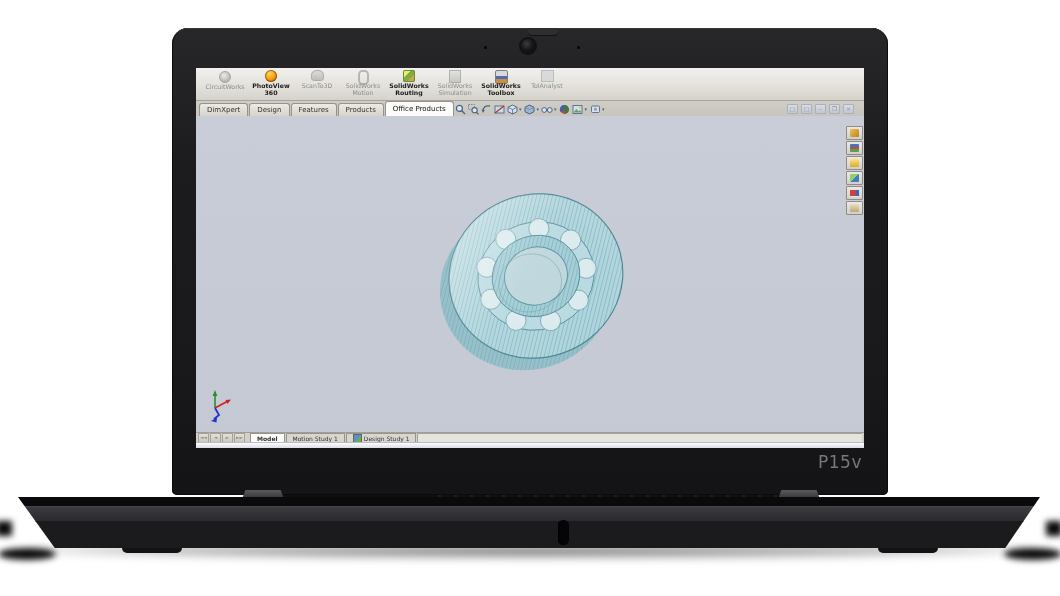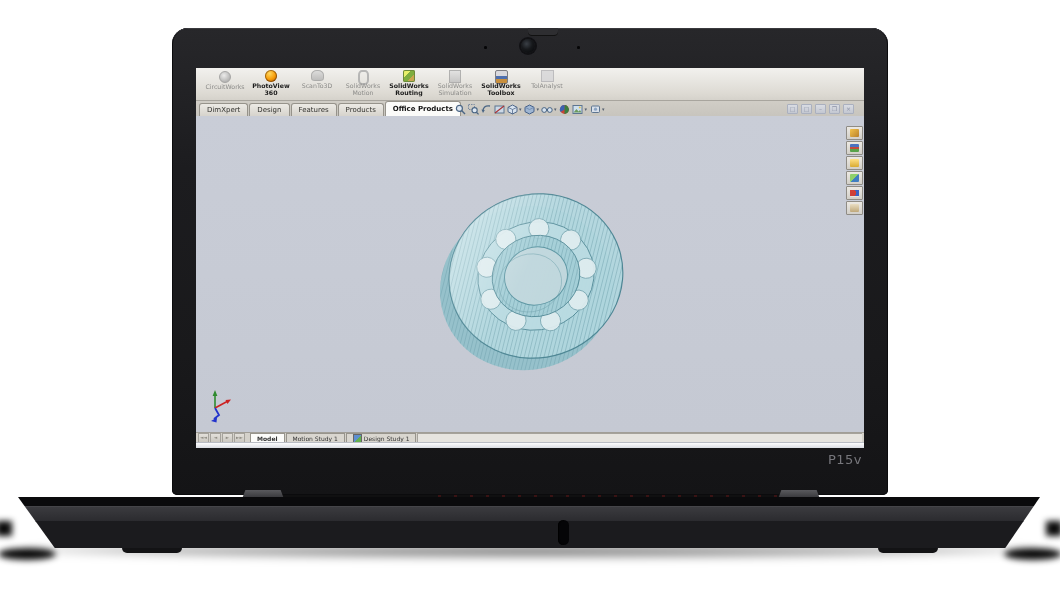--- a/index.html
+++ b/index.html
@@ -19,21 +19,21 @@
     background:#2e2e31;border-radius:0 0 4px 4px;box-shadow:inset 0 -1px 0 #111;
   }
   .webcam{
     position:absolute;left:349px;top:11px;width:14px;height:14px;border-radius:50%;
     background:radial-gradient(circle at 40% 35%,#3a3f46 0%,#17191c 45%,#050507 100%);
     box-shadow:0 0 0 2px #111114, 0 0 0 3px #26262a;
   }
   .mic-dot{position:absolute;top:18px;width:3px;height:3px;border-radius:50%;background:#060608;box-shadow:inset 0 0 1px #000;}
   .mic-left{left:312px;} .mic-right{left:405px;}
   .model-label{
-    position:absolute;right:26px;top:424px;color:#77777c;font-size:13px;letter-spacing:.5px;
+    position:absolute;right:26px;top:424px;color:#77777c;font-size:17px;letter-spacing:.5px;
   }
   .hinge{
     position:absolute;top:462px;width:42px;height:9px;
     background:linear-gradient(180deg,#5a5a5e,#333336);
     clip-path:polygon(8% 0,92% 0,100% 100%,0 100%);
   }
   .hinge-left{left:70px;} .hinge-right{left:606px;}
   .kb-sliver{
     position:absolute;left:250px;top:492px;width:560px;height:9px;background:#101011;z-index:0;
   }
@@ -90,21 +90,21 @@
     position:absolute;left:0;top:33px;width:100%;height:15px;
     background:linear-gradient(180deg,#d0cdc6,#c8c5be);
     border-bottom:1px solid #9d9a93;display:flex;align-items:flex-end;
   }
   .ctab{
     height:12px;line-height:12px;font-size:7px;color:#33332f;padding:0 7px;margin-right:1px;
     background:linear-gradient(180deg,#eceae5,#d6d3cc);border:1px solid #96938b;border-bottom:none;
     border-radius:3px 3px 0 0;white-space:nowrap;
   }
   .ctab:first-child{margin-left:3px;}
-  .ctab.active{background:#fbfbf9;font-weight:bold;height:14px;line-height:14px;color:#111;margin-top:44px;}
+  .ctab.active{background:#fbfbf9;font-weight:normal;height:14px;line-height:14px;color:#111;margin-top:44px;}
   .hubar{position:absolute;left:258px;top:2px;height:12px;display:flex;align-items:center;gap:1px;}
   .hu-icon{width:12px;height:11px;display:inline-flex;align-items:center;justify-content:center;}
   .hu-sep{font-size:5px;color:#55606e;margin:0 1px 0 0;}
   .wincontrols{position:absolute;right:10px;top:3px;display:flex;gap:3px;}
   .wc{width:9px;height:8px;font-size:6px;line-height:8px;text-align:center;color:#8d93a6;
       background:linear-gradient(180deg,#d9dce3,#c3c7d1);border:1px solid #aab0bf;border-radius:1px;}
   
   .viewport{position:absolute;left:0;top:48px;width:100%;height:316px;
     background:linear-gradient(180deg,#c9cdd7 0%,#c5c9d3 100%);}
   .bearing{position:absolute;left:244px;top:64px;}

